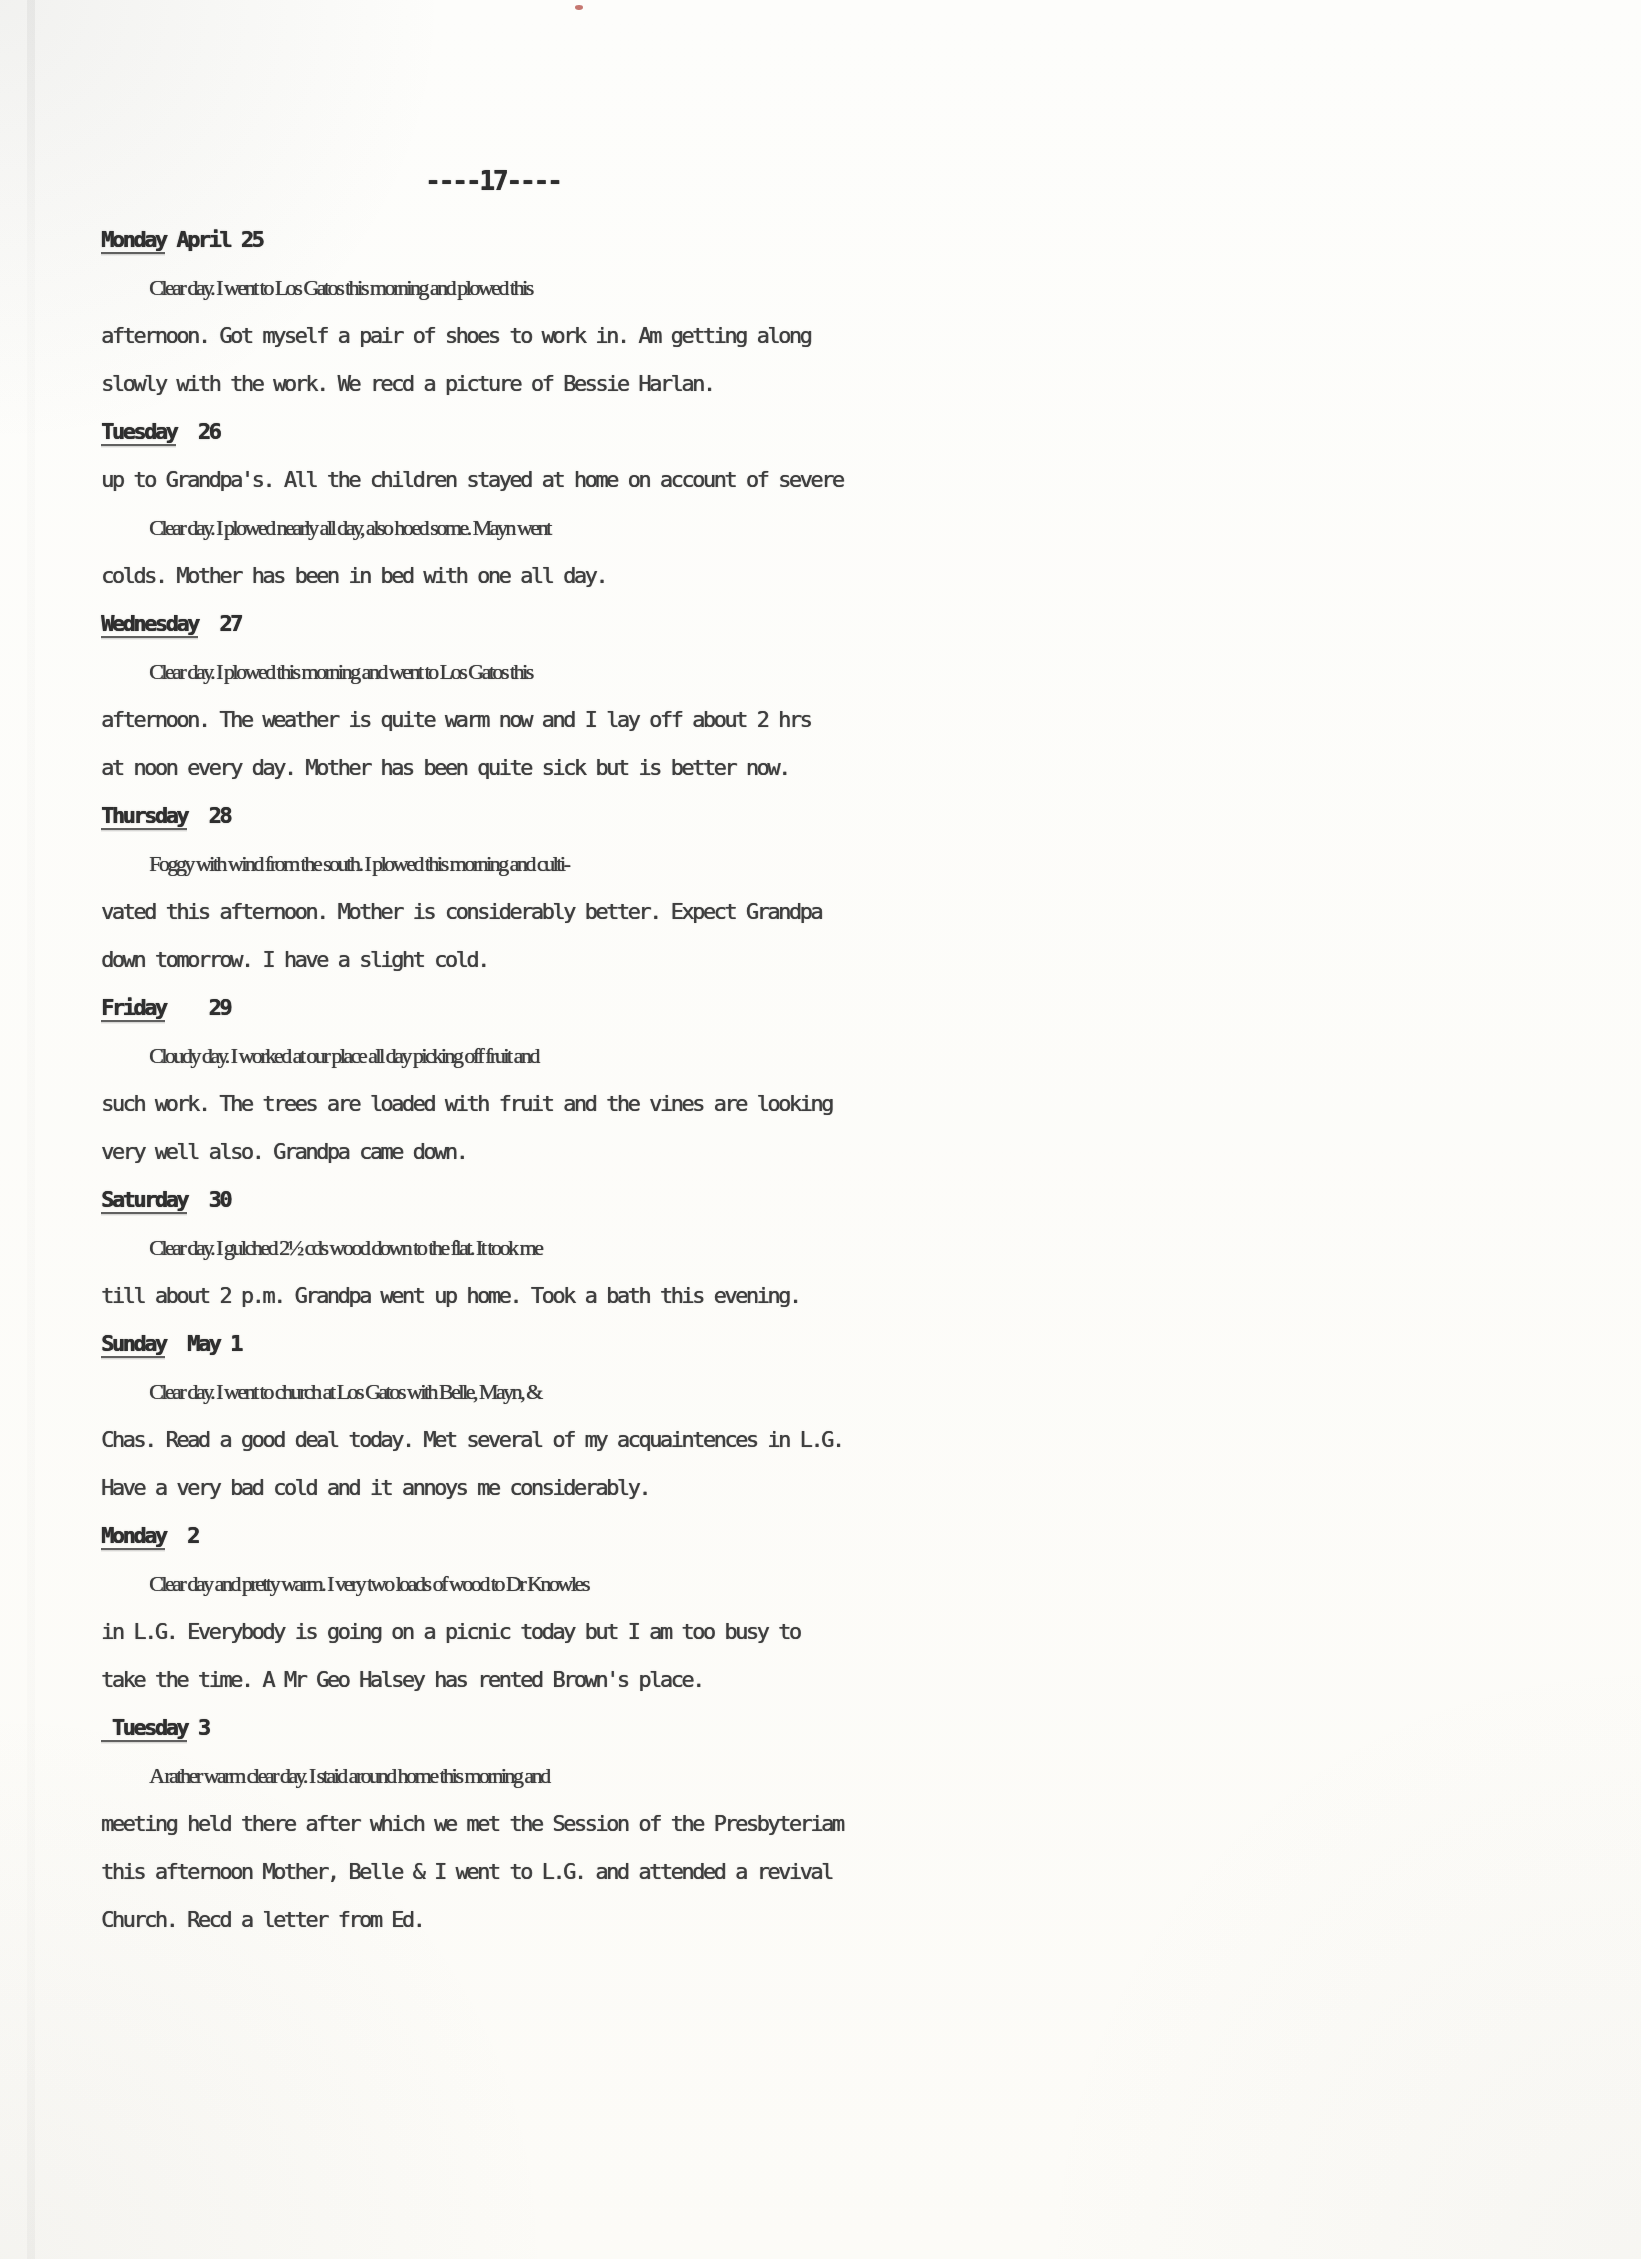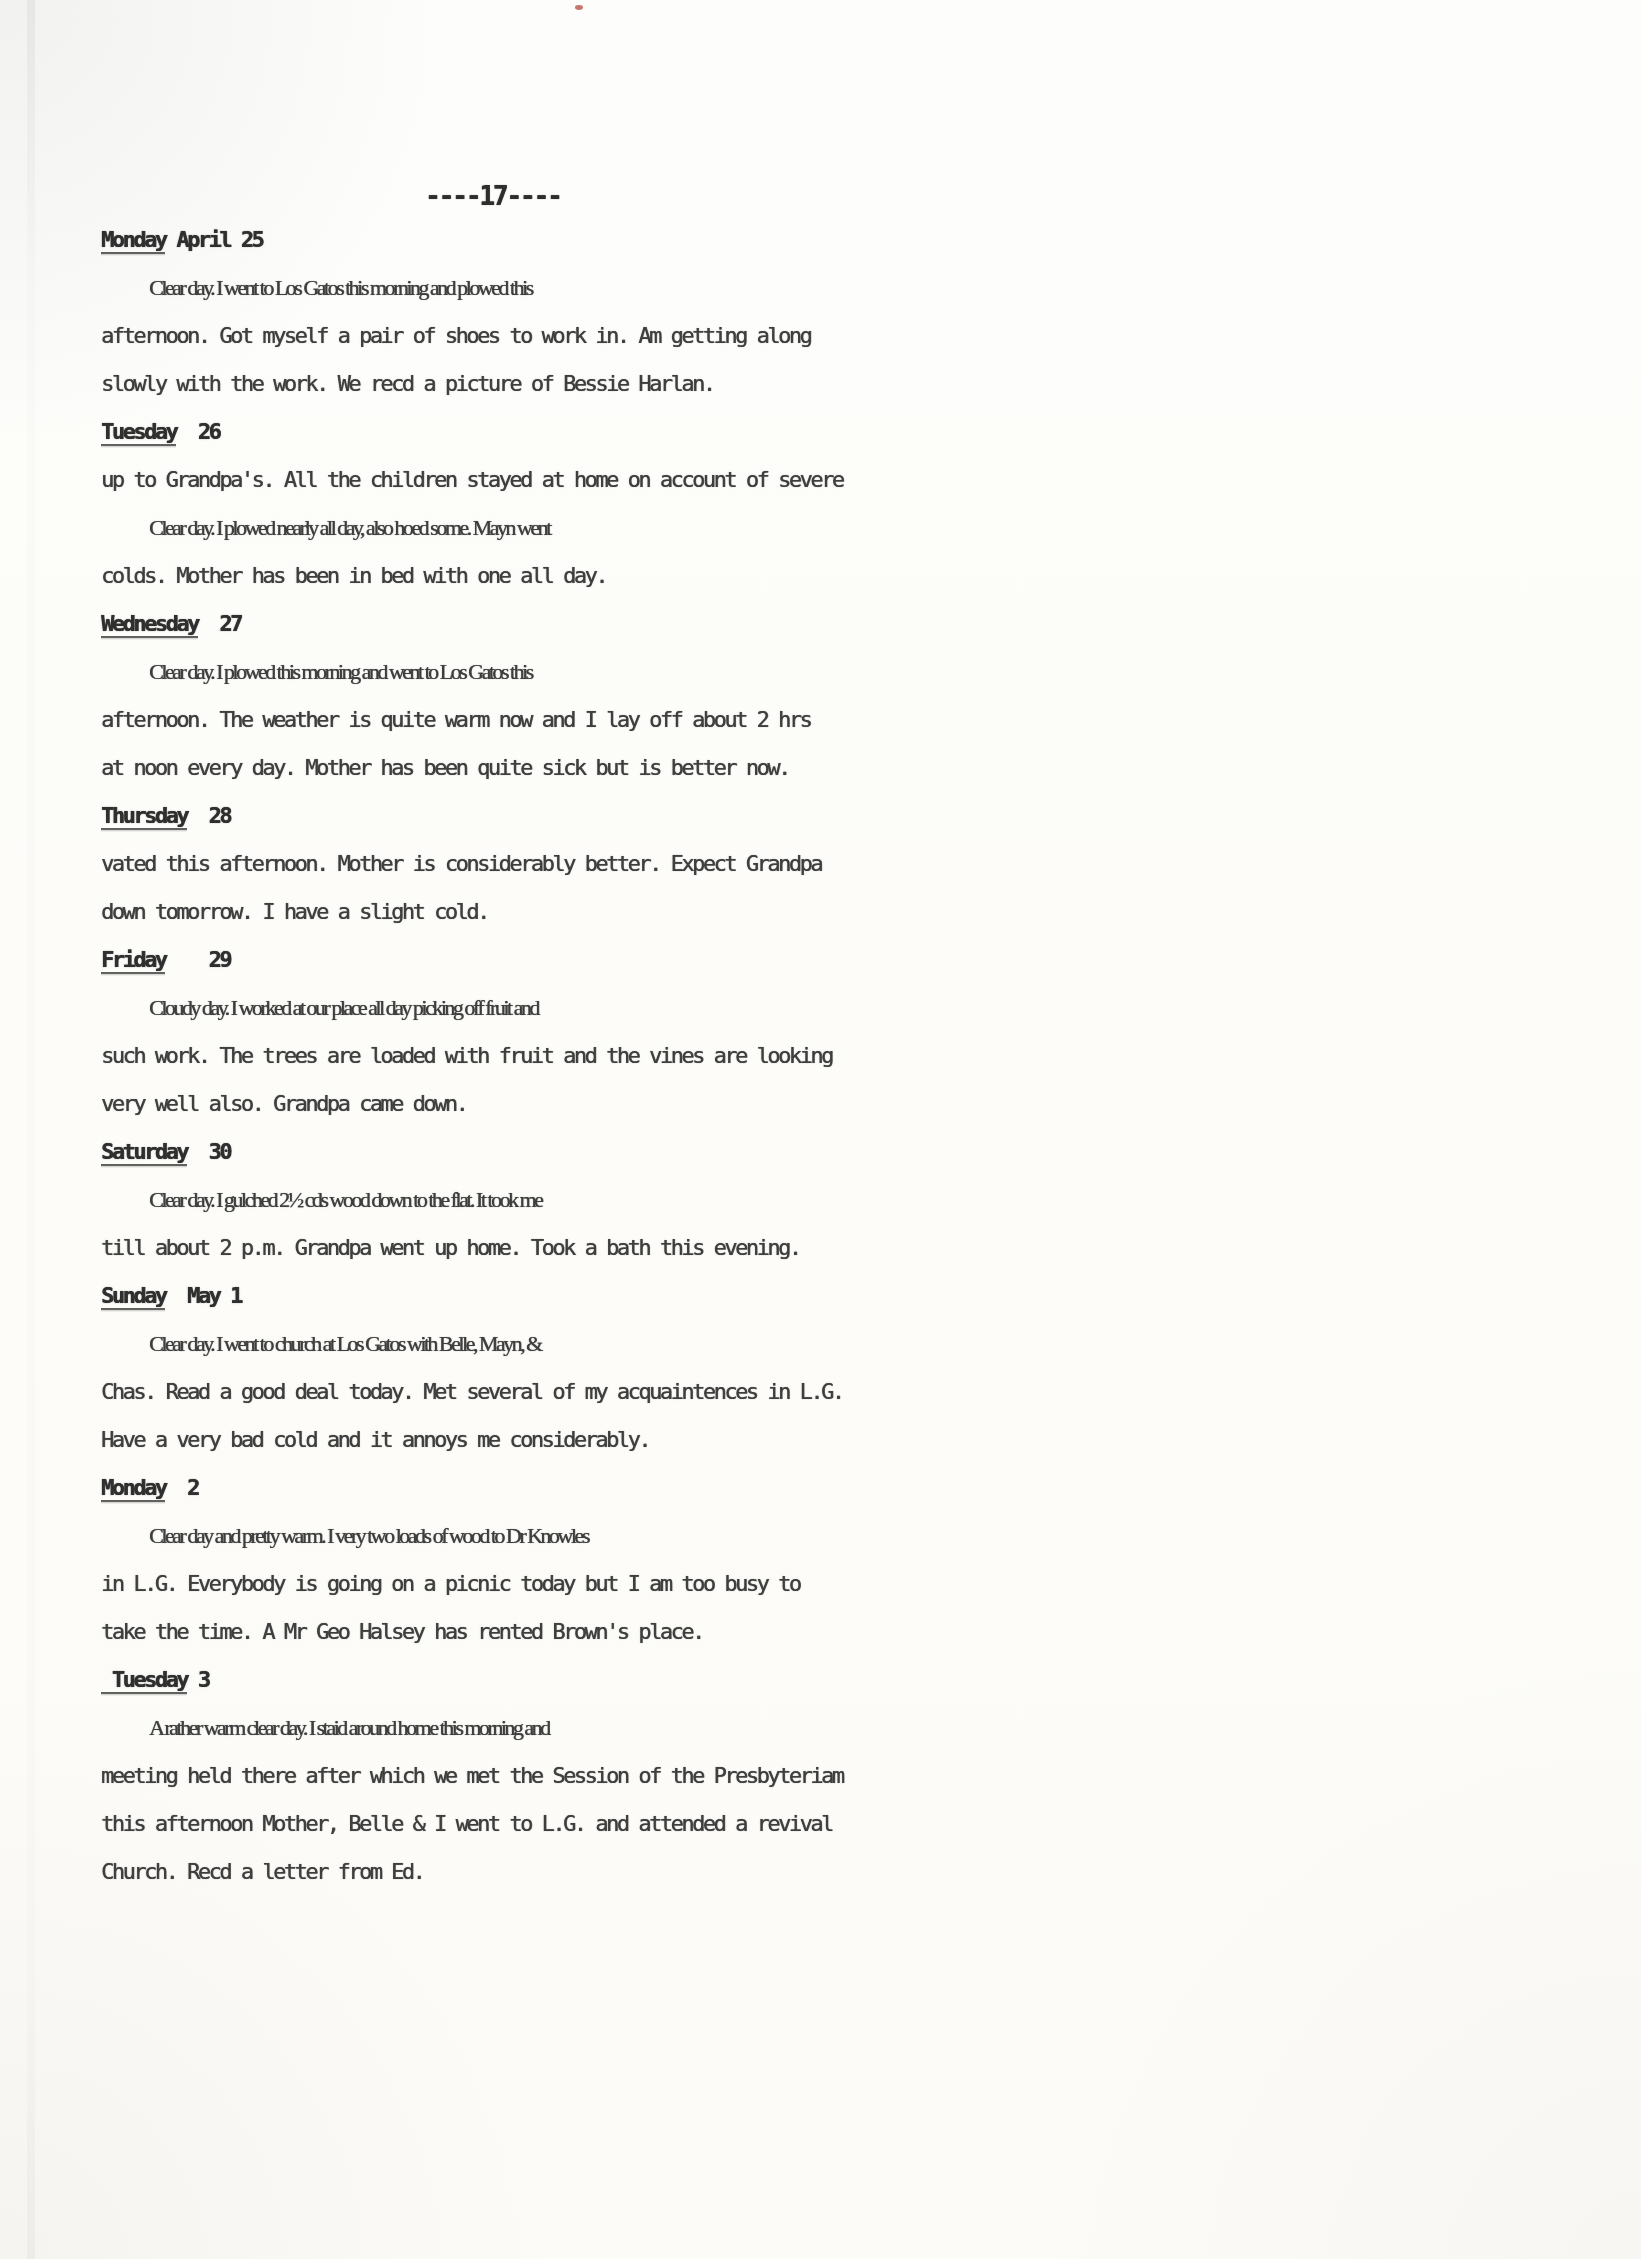--- a/index.html
+++ b/index.html
@@ -23,21 +23,21 @@
     background: linear-gradient(to bottom,
       rgba(100,100,100,0.10), rgba(120,120,120,0.03) 12%,
       rgba(120,120,120,0.03) 88%, rgba(100,100,100,0.07));
     opacity: .8;
   }
   .speck {
     position: absolute; left: 575px; top: 4.8px; width: 7.7px; height: 4.8px;
     background: #b24a42; border-radius: 50%; opacity: .75;
   }
   .page-number {
-    position: absolute; left: 425px; top: 172px;
+    position: absolute; left: 425px; top: 157px;
     height: 48px; line-height: 48px;
     font-size: 26px; font-weight: bold; letter-spacing: -2.1px;
     color: #2e2e2e; white-space: pre;
     text-shadow: 0.6px 0 0 rgba(46,46,46,0.85), 0 0 1.5px rgba(46,46,46,0.4);
   }
   .content {
     position: absolute; left: 101px; top: 216px; width: 946px;
     color: #3e3e3e; font-size: 22px; letter-spacing: -2.5px;
   }
   .line {
@@ -87,20 +87,21 @@
     <div class="entry-body">
         <div class="line first">Clear day. I plowed this morning and went to Los Gatos this</div>
         <div class="line">afternoon. The weather is quite warm now and I lay off about 2 hrs</div>
         <div class="line">at noon every day. Mother has been quite sick but is better now.</div>
       </div>
   </section>
 
   <section class="entry">
     <div class="line heading"><span class="day">Thursday</span><span class="date">  28</span></div>
     <div class="entry-body">
+        <div class="line first">Foggy with wind from the south. I plowed this morning and culti-</div>
         <div class="line">vated this afternoon. Mother is considerably better. Expect Grandpa</div>
         <div class="line">down tomorrow. I have a slight cold.</div>
       </div>
   </section>
 
   <section class="entry">
     <div class="line heading"><span class="day">Friday</span><span class="date">    29</span></div>
     <div class="entry-body">
         <div class="line first">Cloudy day. I worked at our place all day picking off fruit and</div>
         <div class="line">such work. The trees are loaded with fruit and the vines are looking</div>

